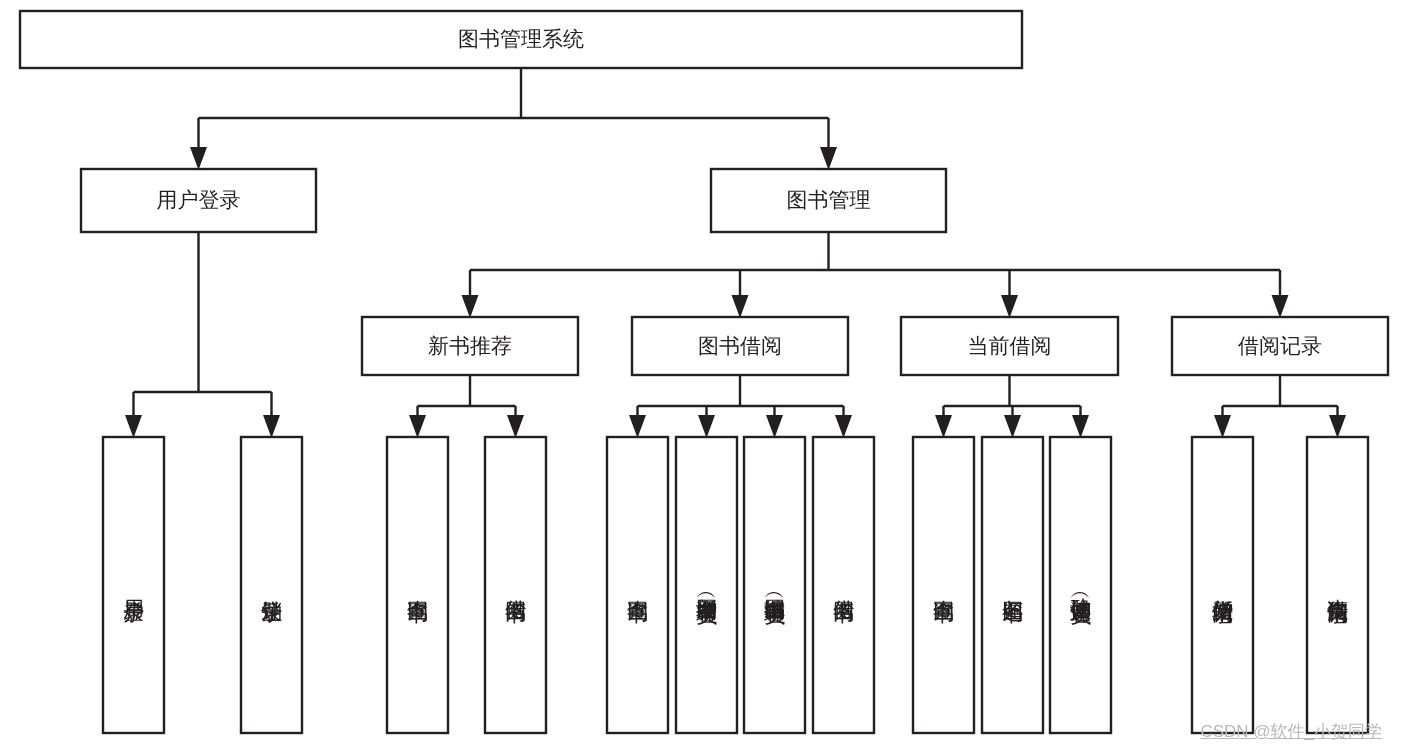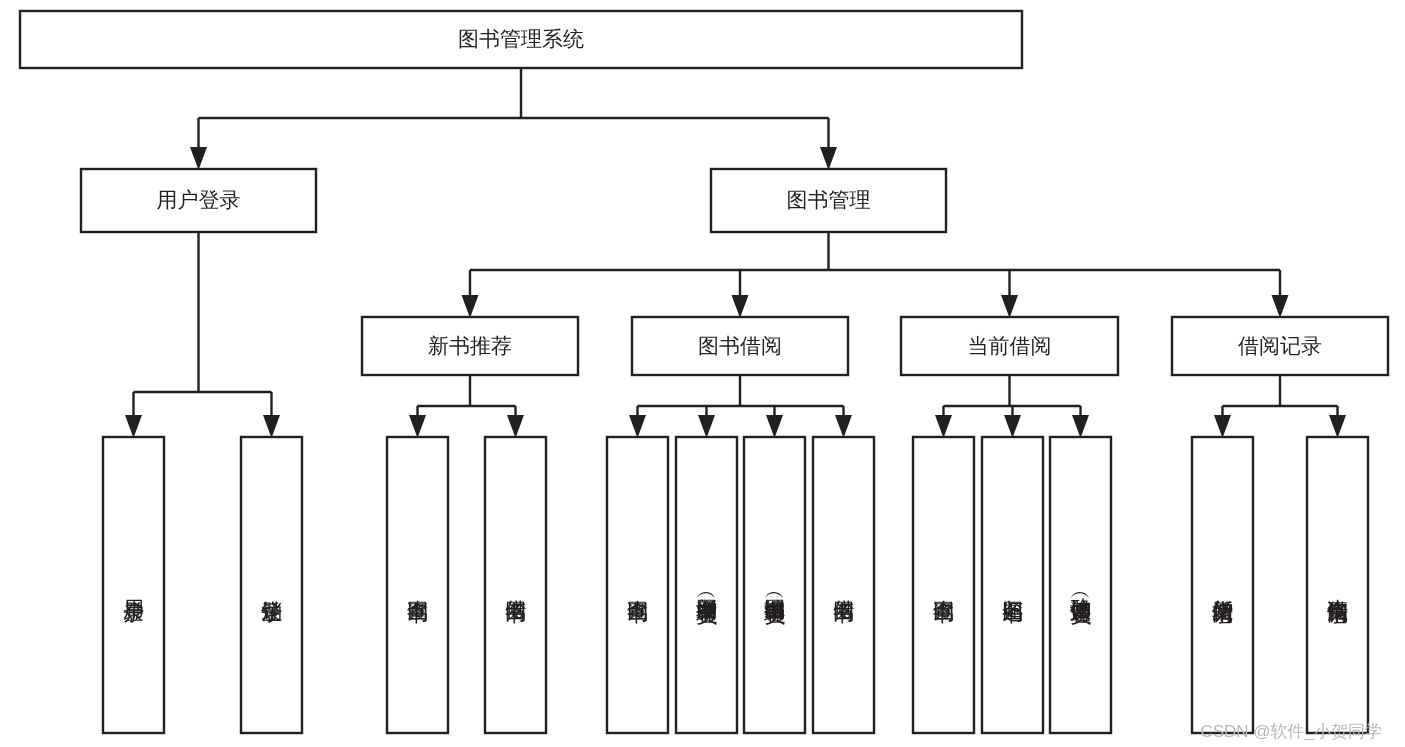--- a/index.html
+++ b/index.html
@@ -65,20 +65,21 @@
   }
   .watermark {
     position: absolute;
     right: 10px;
     bottom: 4px;
     font-family: "Liberation Sans", sans-serif;
     font-size: 17px;
     color: #b8b8b8;
     white-space: nowrap;
     user-select: none;
+    text-decoration: underline;
   }
 </style>
 </head>
 <body>
 
 <div id="diagram-root">
   <svg id="diagram-svg" width="1405" height="747">
     <g id="connectors-layer">
         <g>
           <path d="M 521 68 L 521 118" class="connector"></path>

